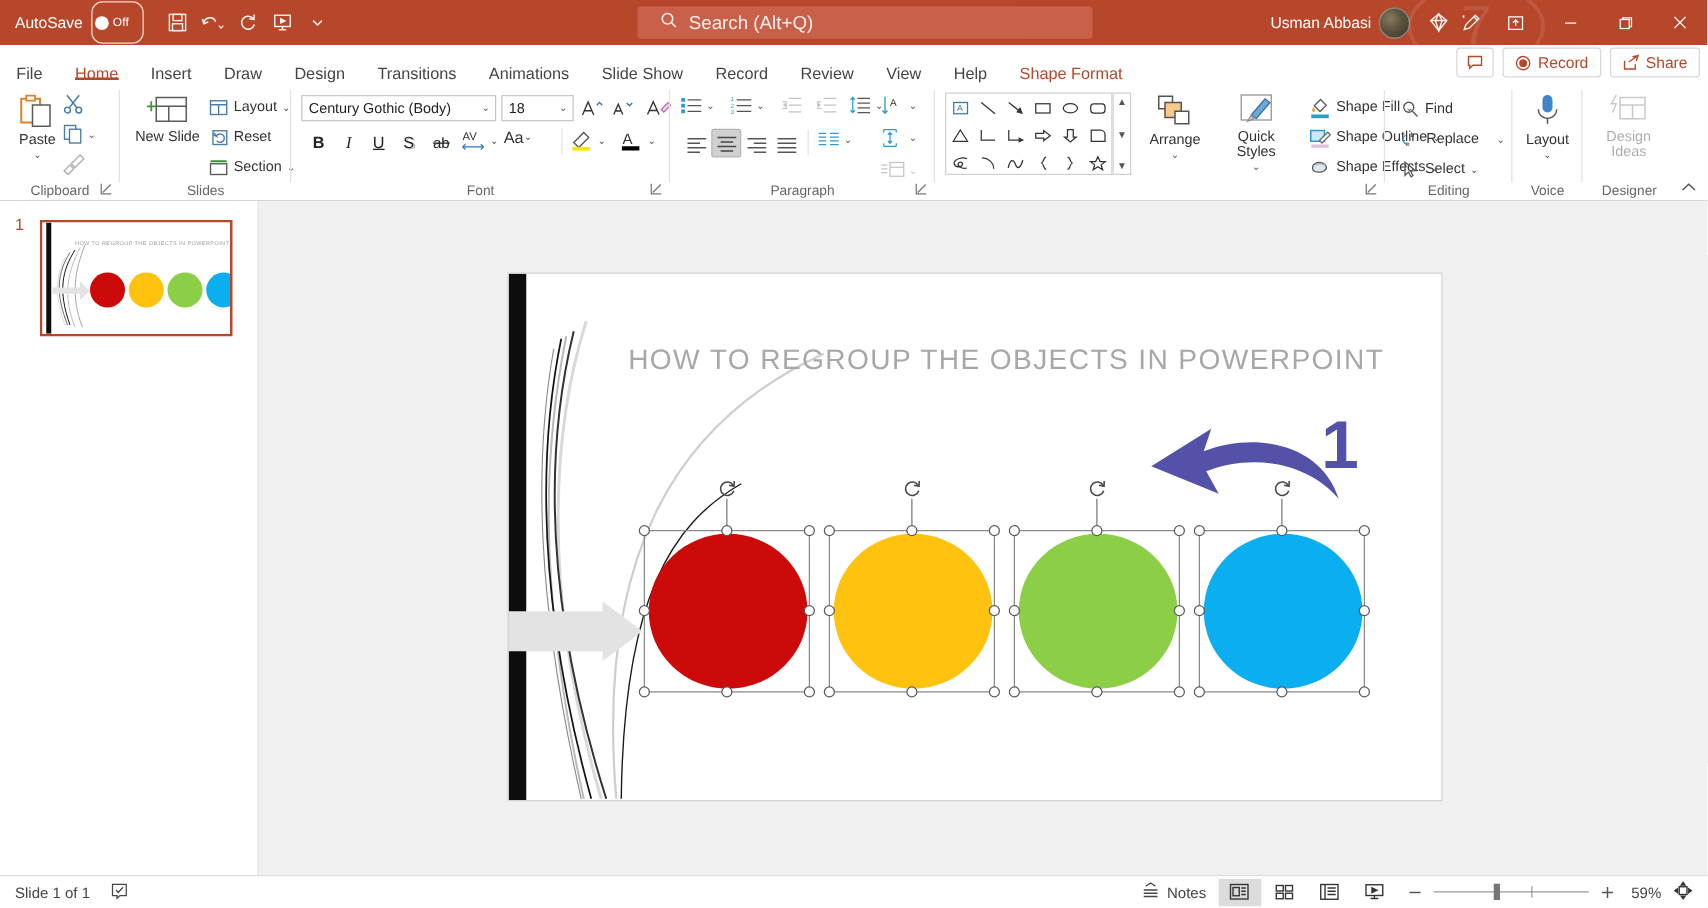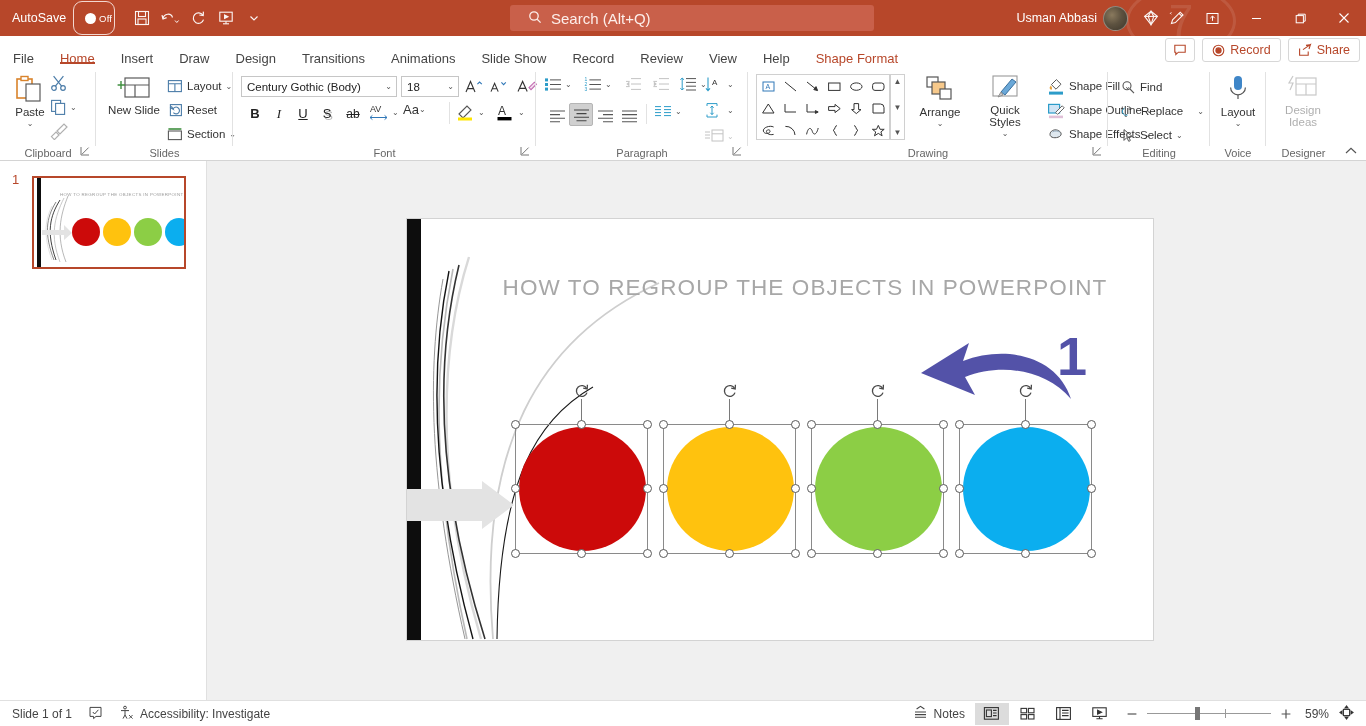--- a/index.html
+++ b/index.html
@@ -14,21 +14,21 @@
   
   .titlebar {
     position: absolute; left: 0; top: 0; width: 1366px; height: 36px;
     background: #B7472A; color: #fff;
     display: flex; align-items: center;
   }
   .tb-autosave { display: flex; align-items: center; gap: 7px; margin-left: 12px; font-size: 12.5px; }
   .toggle-pill {
     width: 42px; height: 17px; border-radius: 9px;
     border: 1.2px solid #f3d7d0; display: flex; align-items: center;
-    padding: 16px 2px; gap: 3px; justify-content: flex-end;
+    padding: 16px 2px; gap: 3px;
   }
   .toggle-knob { width: 11px; height: 11px; border-radius: 50%; background: #fff; }
   .toggle-txt { font-size: 9.5px; letter-spacing: .2px; }
   .tb-icons { display: flex; align-items: center; gap: 2px; margin-left: 14px; }
   .tb-ico {
     width: 26px; height: 26px; display: flex; align-items: center; justify-content: center;
     opacity: .95;
   }
   .tb-ico svg { display: block; }
   .tb-title {
@@ -837,21 +837,20 @@
       <span class="icobox">
         <svg width="18" height="18" viewBox="0 0 18 18" fill="none" stroke="#555" stroke-width="1">
           <path d="M3 9.4 C3 6 7 4 10.6 5.2 C14 6.4 15.6 9.6 12.4 11.6 C9 13.6 3 13 3 9.4 z" fill="#dfe8ef"></path>
           <path d="M5.4 7 C7.6 5.6 11 5.8 12.6 7.2" stroke="#9ab0c2"></path>
         </svg>
       </span>
       <span>Shape Effects</span>
       <span class="chev">⌄</span>
     </div>
 
-    <div class="grp-label">Drawing</div>
     <div class="dlg" style="right:4px;">
       <svg width="12" height="12" viewBox="0 0 12 12" fill="none" stroke="#777" stroke-width="1">
           <path d="M2 2 v8 h8"></path>
           <path d="M9.6 2.6 L3.2 9"></path>
         </svg>
     </div>
     <div class="grp-sep" style="right:0;"></div>
   </div>
 
   <div class="grp" style="left:1108px; width:102px;">
@@ -1048,30 +1047,20 @@
     <span>Slide 1 of 1</span>
   </div>
   <div class="sb-item">
     <span>
       <svg width="15" height="15" viewBox="0 0 15 15" fill="none" stroke="#444" stroke-width="1">
         <path d="M2 2.4 h11 v9 h-5 l-2.4 2.2 v-2.2 h-3.6 z"></path>
           <path d="M4.8 7 L6.6 9 L10.4 4.8"></path>
       </svg>
     </span>
   </div>
-  <div class="sb-item">
-    <span>
-      <svg width="15" height="15" viewBox="0 0 15 15" fill="none" stroke="#444" stroke-width="1">
-        <circle cx="6" cy="2.6" r="1.4"></circle>
-          <path d="M2 5.6 h8 M6 5.6 V10 M6 10 L4 13.6 M6 10 L8 13.6"></path>
-        <path d="M10 10 L13.6 13.6 M13.6 10 L10 13.6" stroke-width=".9"></path>
-      </svg>
-    </span>
-    <span>Accessibility: Investigate</span>
-  </div>
 
   <div class="sb-right">
     <div class="sb-item">
       <span>
         <svg width="15" height="15" viewBox="0 0 15 15" fill="none" stroke="#444" stroke-width="1.1">
           <path d="M3.6 4 L7.5 1.4 L11.4 4"></path>
             <path d="M2 7 H13 M2 9.6 H13 M2 12.2 H13"></path>
         </svg>
       </span>
       <span>Notes</span>

